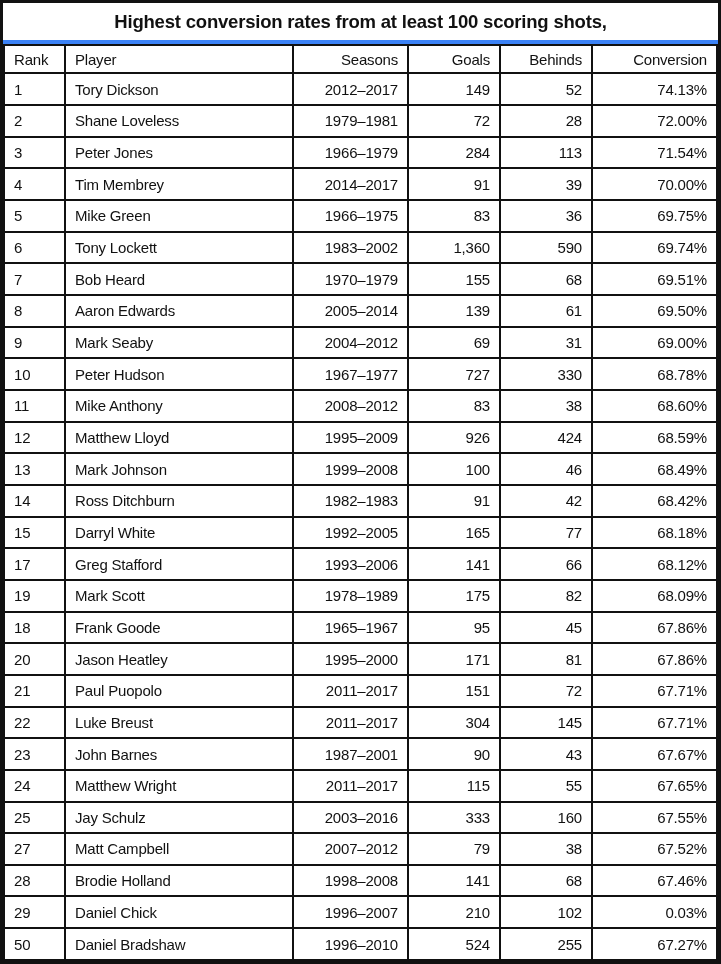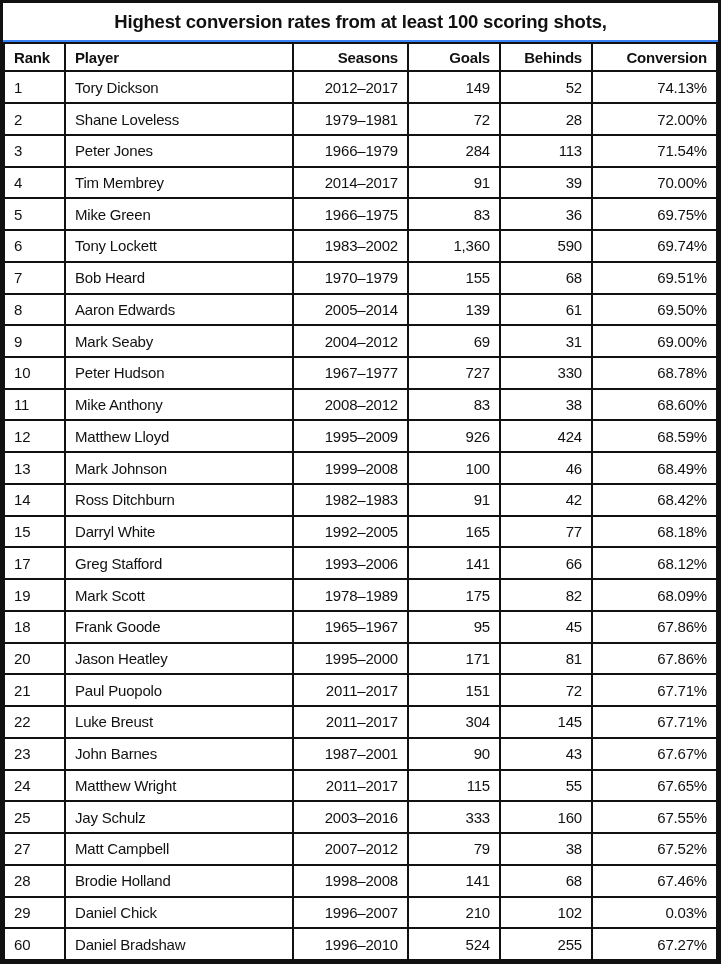--- a/index.html
+++ b/index.html
@@ -11,21 +11,21 @@
   }
   .frame {
     width: 721px;
     height: 964px;
     border: 3px solid #111111;
     display: flex;
     flex-direction: column;
     background: #ffffff;
   }
   .title-block {
-    border-bottom: 2px solid #3b82f6;
+    border-bottom: 4px solid #3b82f6;
     text-align: center;
     padding: 7px 14px 6px 14px;
     flex: 0 0 auto;
   }
   .title-line {
     font-weight: bold;
     font-size: 18.5px;
     line-height: 1.32;
     letter-spacing: -0.2px;
     color: #111111;
@@ -39,21 +39,21 @@
   th, td {
     border: 2px solid #111111;
     font-size: 15px;
     letter-spacing: -0.2px;
     padding: 0 9px;
     white-space: nowrap;
     overflow: hidden;
     vertical-align: middle;
   }
   th {
-    font-weight: bold;
+    font-weight: normal;
     height: 28px;
   }
   td { height: 28px; font-weight: normal; }
   .c-left  { text-align: left; }
   .c-right { text-align: right; }
   col.col-rank     { width: 61px; }
   col.col-player   { width: 228px; }
   col.col-seasons  { width: 115px; }
   col.col-goals    { width: 92px; }
   col.col-behinds  { width: 92px; }
@@ -298,21 +298,21 @@
   </tr>
         <tr>
     <td class="c-left">29</td>
     <td class="c-left">Daniel Chick</td>
     <td class="c-right">1996–2007</td>
     <td class="c-right">210</td>
     <td class="c-right">102</td>
     <td class="c-right">0.03%</td>
   </tr>
         <tr>
-    <td class="c-left">60</td>
+    <td class="c-left">50</td>
     <td class="c-left">Daniel Bradshaw</td>
     <td class="c-right">1996–2010</td>
     <td class="c-right">524</td>
     <td class="c-right">255</td>
     <td class="c-right">67.27%</td>
   </tr>
       </tbody>
   </table>
 
 </div>

